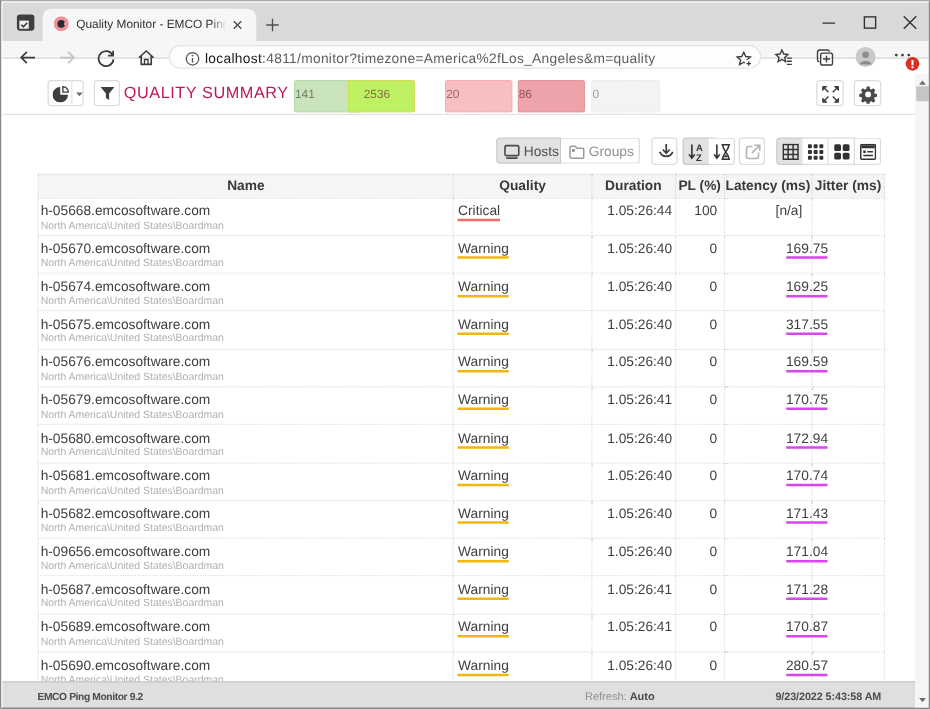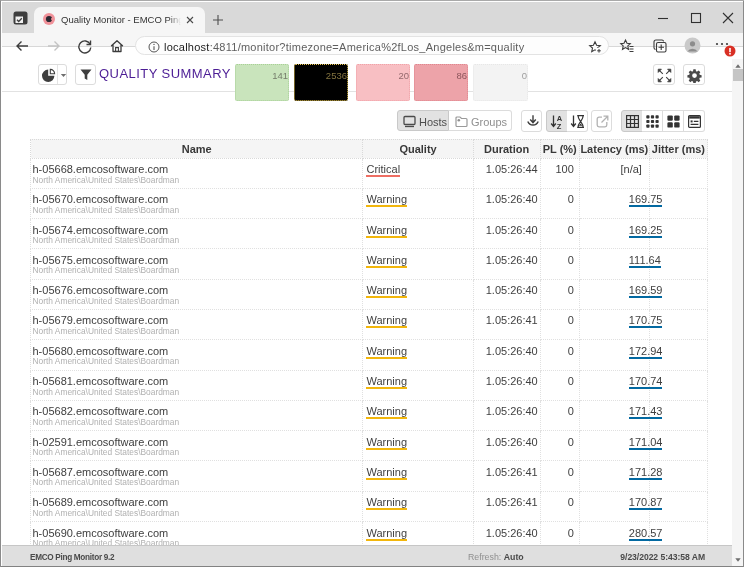--- a/index.html
+++ b/index.html
@@ -22,24 +22,24 @@
             border-bottom:1px solid #d8d8d8; }
   #urlbar { position:absolute; left:133px; top:3px; width:474px; height:19px; background:#fdfdfd;
             border:1px solid #e3e3e3; border-radius:10px; }
   #urltext { position:absolute; left:28px; top:3.5px; font-size:11px; color:#5e5e5e; white-space:nowrap; letter-spacing:0.25px; }
   #urltext b { color:#1b1b1b; font-weight:normal; }
 
   
   #apptool { position:absolute; left:1px; top:58px; width:730px; height:33px; background:#fff;
              border-bottom:1px solid #e2e2e2; }
   .tbtn { position:absolute; top:5px; height:21px; background:#fff; border:1px solid #dcdcdc; border-radius:3px; }
-  #title { position:absolute; left:97px; top:6.5px; font-size:13px; letter-spacing:0.45px; color:#4c1d95;
+  #title { position:absolute; left:97px; top:6.5px; font-size:13px; letter-spacing:0.45px; color:#be185d;
            font-weight:500; }
-  .badge { position:absolute; top:5px; width:54px; height:37px; border-radius:2px; font-size:9.5px;
-           text-align:right; line-height:21px; }
+  .badge { position:absolute; top:5px; width:54px; height:26px; border-radius:2px; font-size:9.5px;
+           text-align:left; line-height:21px; }
 
   
   .cbtn { position:absolute; background:#fff; border:1px solid #dcdcdc; }
   .sel { background:#e2e2e2; border-color:#c9c9c9;padding-left:24px; }
 
   
   #tbl { position:absolute; left:29px; top:137.5px; width:678px; border-collapse:collapse;
          font-size:11px; color:#3f3f3f; table-layout:fixed; }
   #tbl th { border:1px dotted #d9d9d9; background:#f5f5f5; font-size:11px; color:#383838;
             height:19px; font-weight:bold; padding:0; }
@@ -47,21 +47,21 @@
   td.c1 { padding:0 1.5px !important; }
   td.num { text-align:right; padding-right:7px; }
   td.c2 { padding-left:3px !important; }
   td.c3 { padding-right:2px !important; }
   td.c4 { padding-right:5px !important; }
   td.c5 { padding-right:7px !important; }
   .host { font-size:11px; color:#3d3d3d; padding-top:5.5px; line-height:11px; }
   .loc  { font-size:8.4px; color:#b0b0b0; padding-top:0.5px; line-height:8px; }
   .q { display:inline-block; margin-top:5.5px; line-height:11px; border-bottom:2px solid #f2b60c; }
   .qc { border-bottom-color:#ee6e63; }
-  .lat { display:inline-block; margin-top:5.5px; line-height:11px; border-bottom:2px solid #0369a1;margin-left:43px; }
+  .lat { display:inline-block; margin-top:5.5px; line-height:11px; border-bottom:2px solid #d946ef;margin-left:43px; }
   .pv { display:inline-block; margin-top:5.5px; line-height:11px; }
 
   
   #statusbar { position:absolute; left:1px; top:544px; width:742px; height:21px; background:#dfdfdf;
                border-top:1px solid #c6c6c6; font-size:9.5px; color:#4b4b4b; }
   #winbottom { position:absolute; left:0px; top:565px; width:744px; height:2px; background:#828282; }
 
   
   #scroll { position:absolute; left:731px; top:58px; width:11px; height:507px; background:#f5f5f5; }
   #thumb { position:absolute; left:0.5px; top:10px; width:10px; height:12px; background:#c5c5c5; }
@@ -169,21 +169,21 @@
         <path d="M0.8 1 L3.5 4 L6.2 1 Z" fill="#6e6e6e"></path>
       </svg>
     </div>
     <div class="tbtn" style="left:73px;width:21px;">
       <svg class="abs" style="left:4px;top:4px" width="12" height="12" viewBox="0 0 12 12">
         <path d="M0.5 0.5 H11.5 L7.3 5.8 V11 L4.7 9.4 V5.8 Z" fill="#3e3e3e"></path>
       </svg>
     </div>
     <div id="title">QUALITY SUMMARY</div>
     <div class="badge" style="left:233px;background:#c9e4bc;border:1px dotted #a8d096;color:#757d6b;">141</div>
-    <div class="badge" style="left:292px;background:#000000;border:1px dotted #e8c54e;color:#847440;">2536</div>
+    <div class="badge" style="left:276px;background:#bef264;border:1px dotted #e8c54e;color:#847440;padding-left:12px;">2536</div>
     <div class="badge" style="left:354px;background:#f8bfc3;border:1px dotted #f0a2a8;color:#93686c;">20</div>
     <div class="badge" style="left:412px;background:#eda3a9;border:1px dotted #df868e;color:#8d565c;">86</div>
     <div class="badge" style="left:471px;width:55px;background:#f3f3f3;border:1px dotted #e7e7e7;color:#9e9e9e;">0</div>
     <div class="tbtn" style="left:651px;width:22px;">
       <svg class="abs" style="left:3px;top:3px" width="15" height="15" viewBox="0 0 15 15">
         <g stroke="#3e3e3e" stroke-width="1.1" fill="#3e3e3e">
           <path d="M5.8 5.8 L1.8 1.8" fill="none"></path>
             <path d="M1.2 4.4 V1.2 H4.4 Z" stroke-width="0.8"></path>
           <path d="M9.2 5.8 L13.2 1.8" fill="none"></path>
             <path d="M10.6 1.2 H13.8 V4.4 Z" stroke-width="0.8"></path>
@@ -335,21 +335,21 @@
       <td></td>
     </tr>
     <tr>
       <td class="c1">
             <div class="host">h-05675.emcosoftware.com</div>
             <div class="loc">North America\United States\Boardman</div>
           </td>
       <td class="c2"><span class="q">Warning</span></td>
       <td class="num c3"><span class="pv">1.05:26:40</span></td>
       <td class="num c4"><span class="pv">0</span></td>
-      <td class="num c5"><span class="lat">111.64</span></td>
+      <td class="num c5"><span class="lat">317.55</span></td>
       <td></td>
     </tr>
     <tr>
       <td class="c1">
             <div class="host">h-05676.emcosoftware.com</div>
             <div class="loc">North America\United States\Boardman</div>
           </td>
       <td class="c2"><span class="q">Warning</span></td>
       <td class="num c3"><span class="pv">1.05:26:40</span></td>
       <td class="num c4"><span class="pv">0</span></td>
@@ -395,21 +395,21 @@
             <div class="loc">North America\United States\Boardman</div>
           </td>
       <td class="c2"><span class="q">Warning</span></td>
       <td class="num c3"><span class="pv">1.05:26:40</span></td>
       <td class="num c4"><span class="pv">0</span></td>
       <td class="num c5"><span class="lat">171.43</span></td>
       <td></td>
     </tr>
     <tr>
       <td class="c1">
-            <div class="host">h-02591.emcosoftware.com</div>
+            <div class="host">h-09656.emcosoftware.com</div>
             <div class="loc">North America\United States\Boardman</div>
           </td>
       <td class="c2"><span class="q">Warning</span></td>
       <td class="num c3"><span class="pv">1.05:26:40</span></td>
       <td class="num c4"><span class="pv">0</span></td>
       <td class="num c5"><span class="lat">171.04</span></td>
       <td></td>
     </tr>
     <tr>
       <td class="c1">

